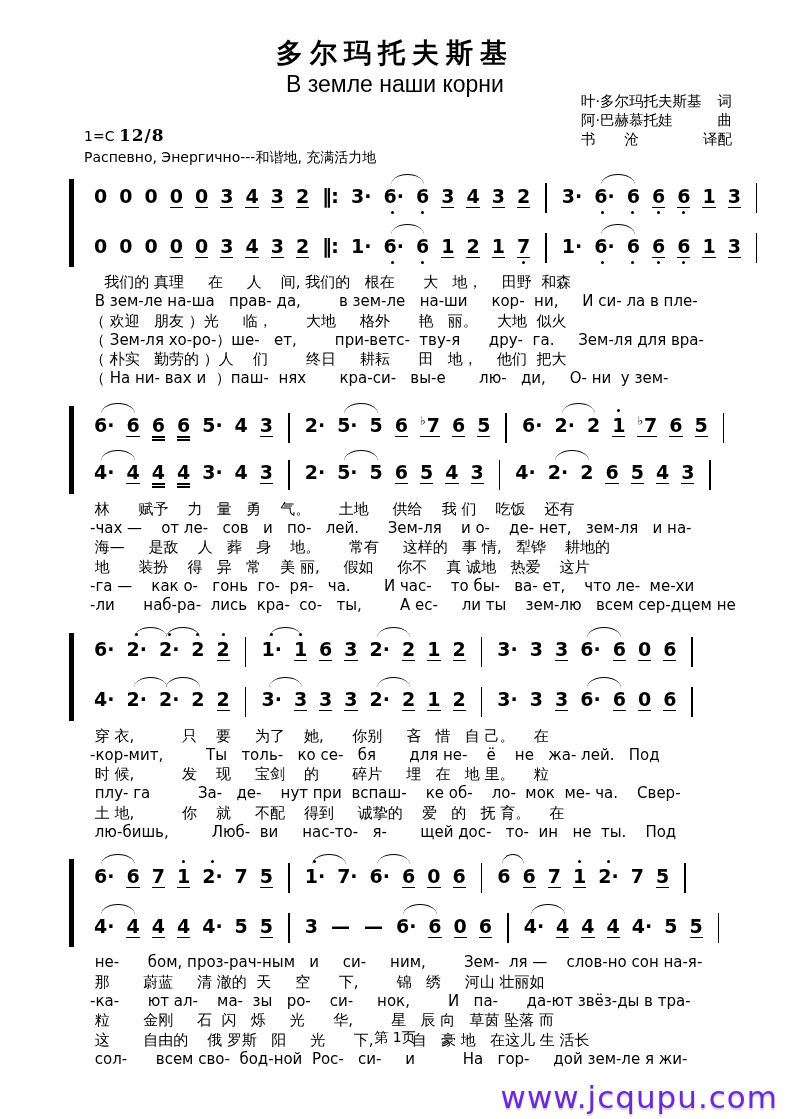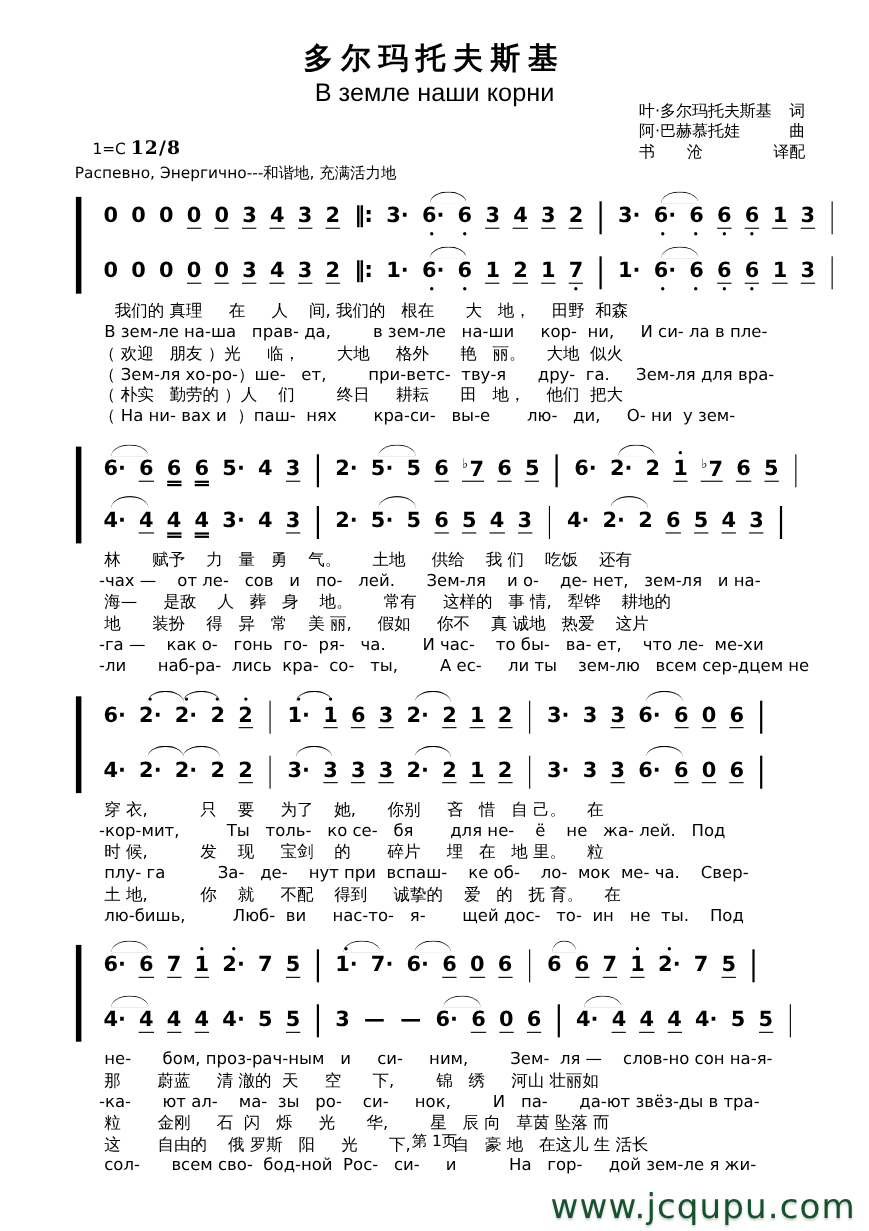--- a/index.html
+++ b/index.html
@@ -14,21 +14,21 @@
   }
   .title-ru{
     text-align:center;margin:3px 0 0 0;
     font-family:"Liberation Sans",sans-serif;font-weight:400;
     font-size:23px;line-height:26px;
   }
   .credits{position:absolute;top:92px;left:552px;width:180px;font-size:14.5px;}
   .credrow{display:flex;justify-content:space-between;line-height:19px;white-space:pre;margin-left:29px;}
   .keytime{position:absolute;top:125px;left:84px;font-size:14px;}
   .keytime b{font-size:17px;font-family:"DejaVu Serif",serif;letter-spacing:1px;}
-  .tempo{position:absolute;top:149px;left:68px;font-size:14px;}
+  .tempo{position:absolute;top:149px;left:84px;font-size:14px;}
 
   #systems{position:absolute;top:171px;left:66px;right:26px;}
   .system{margin-bottom:9px;}
   .musicwrap{position:relative;padding-left:22px;margin-bottom:2px;}
   .musicwrap::before{
     content:'';position:absolute;left:3px;top:8px;bottom:4px;width:4.5px;background:#000;
   }
   .mline{height:38px;white-space:nowrap;padding-top:12px;}
   .note{
     position:relative;display:inline-block;margin:0 6px;
@@ -51,21 +51,21 @@
   }
   .flat{font-style:normal;font-size:12px;vertical-align:super;margin-right:1px;}
   .bar{display:inline-block;width:1.6px;height:30px;background:#000;margin:0 9px;vertical-align:middle;}
   .repeat{display:inline-block;font-weight:700;font-size:20px;margin:0 7px;letter-spacing:-1px;}
   .dash{display:inline-block;font-weight:700;font-size:19px;margin:0 7px;}
   .lyrics{margin-top:1px;}
   .lyric{font-size:15px;line-height:19.3px;white-space:pre;padding-left:24px;}
   .pagefoot{position:absolute;bottom:72px;left:0;right:0;text-align:center;font-size:14px;}
   .watermark{
     position:absolute;right:12px;bottom:4px;
-    font-size:31px;color:#14532d;letter-spacing:1px;
+    font-size:31px;color:#6d28d9;letter-spacing:1px;
     text-shadow:0 2px 2px #c9c9c9;
   }
 </style>
 </head>
 <body>
 
 <div class="title-cn">多尔玛托夫斯基</div>
 <div class="title-ru">В земле наши корни</div>
 
 <div class="credits" id="credits">

